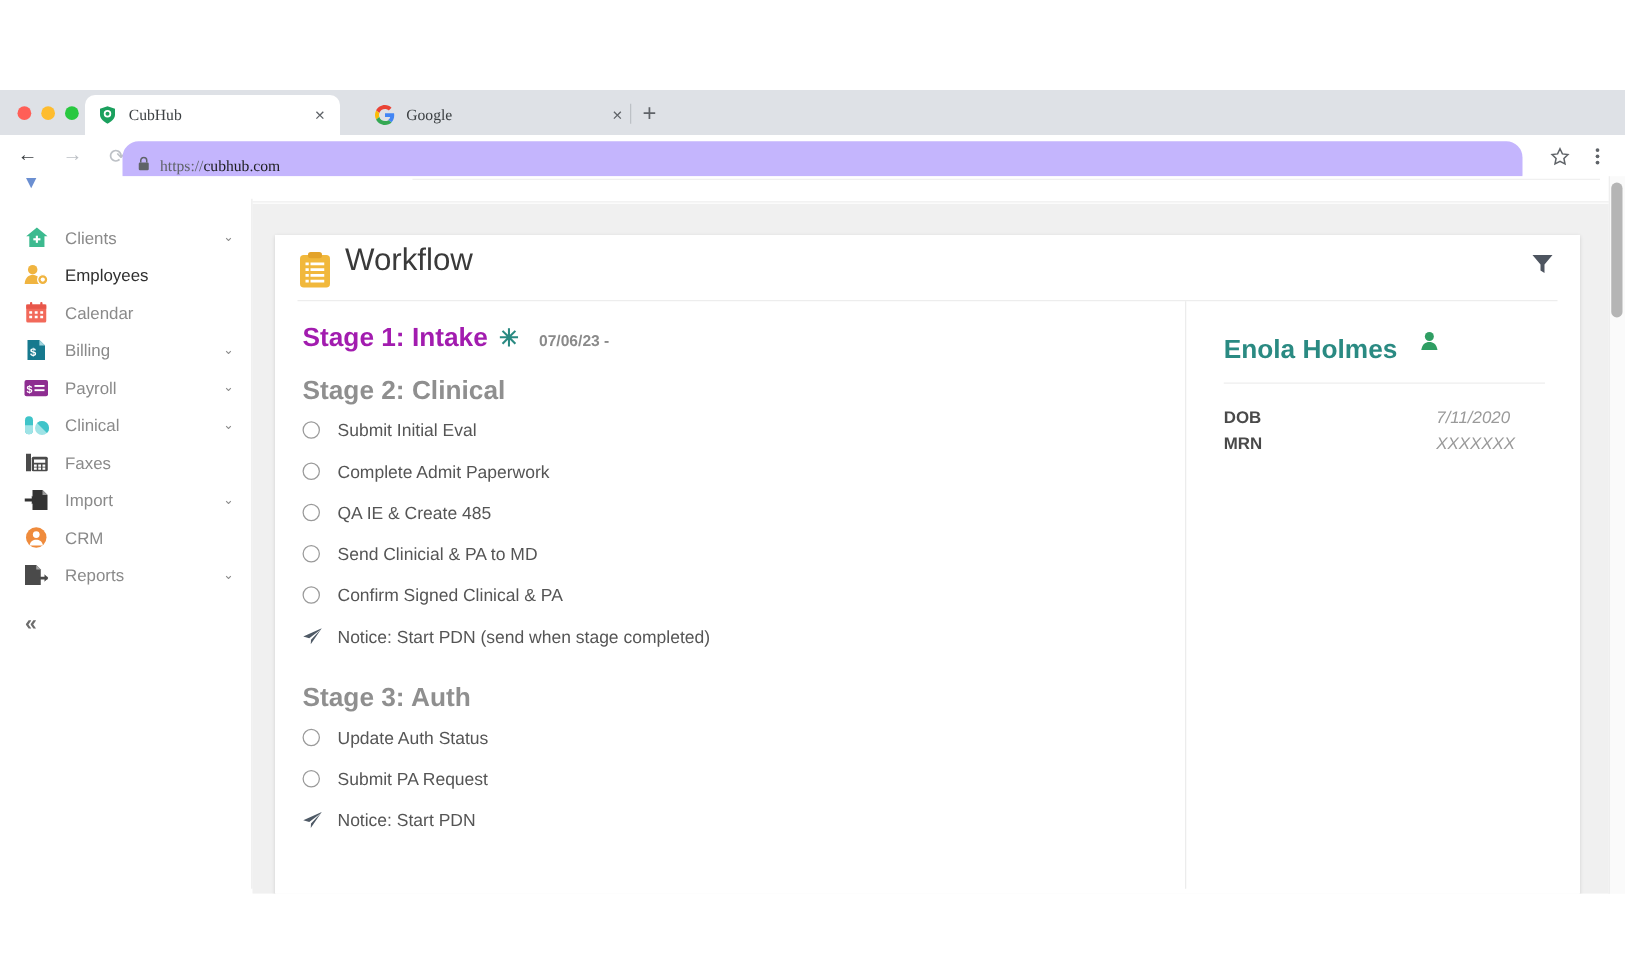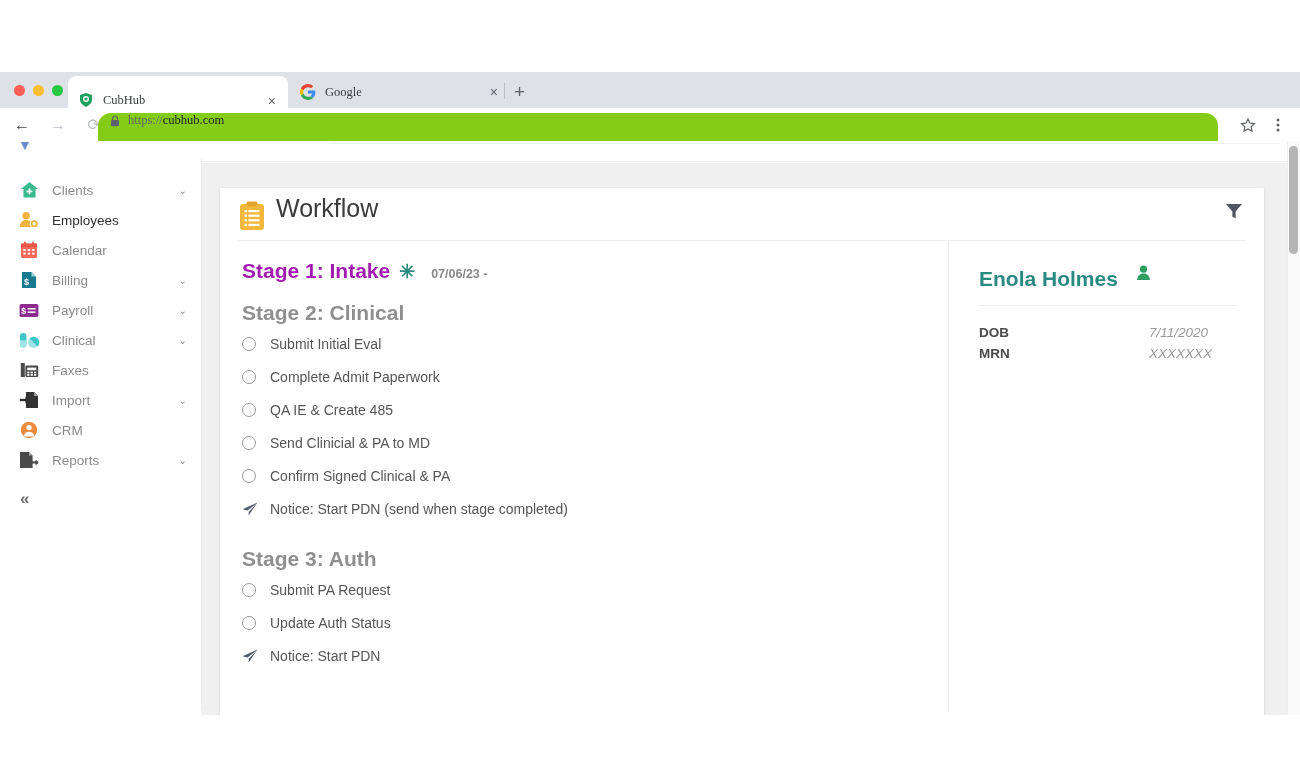--- a/index.html
+++ b/index.html
@@ -13,35 +13,35 @@
 
   
   .browser { position:absolute; left:0; top:72px; width:1300px; height:69px; background:#dee1e6; }
   .tabstrip { position:relative; height:36px; width:100%; }
   .traffic { position:absolute; left:14px; top:13px; display:flex; gap:8px; }
   .dot { width:11px; height:11px; border-radius:50%; }
   .dot.r{background:#ff5f57;} .dot.y{background:#febc2e;} .dot.g{background:#28c840;}
 
   .tab { position:absolute; top:4px; height:32px; border-radius:8px 8px 0 0;
          display:flex; align-items:center; padding:0 10px; }
-  .tab.active { left:68px; width:220px; background:#ffffff;align-items:flex-end; }
+  .tab.active { left:68px; width:204px; background:#ffffff; }
   .tab.inactive { left:290px; width:220px; background:#dee1e6; }
   .tab .favicon { width:16px; height:16px; margin-right:9px; flex:0 0 16px; }
   .tab .tab-title { font-size:12.5px; color:#3c4043; white-space:nowrap; overflow:hidden;
                     flex:1; font-family:"Liberation Serif", serif; }
   .tab .tab-close { font-size:14px; color:#5f6368; line-height:1; padding:0 2px; }
   .newtab { position:absolute; left:514px; top:10px; font-size:19px; color:#5f6368; line-height:1; }
   .tabdiv { position:absolute; left:504px; top:11px; width:1px; height:16px; background:#bdc1c6; }
 
   .toolbar { position:absolute; left:0; top:36px; width:1300px; height:33px; background:#ffffff;
              display:flex; align-items:center; }
   .navbtn { width:28px; margin-left:8px; text-align:center; font-size:16px; color:#3c4043; }
   .navbtn.dim { color:#bdc1c6; }
   .omnibox { position:absolute; left:98px; top:5px; width:1120px; height:40px;
-             background:#84cc16; border-radius:13px; display:flex; padding:0 12px; }
+             background:#c4b5fd; border-radius:13px; display:flex; align-items:center; padding:0 12px; }
   .lock { margin-right:8px; }
   .url { font-size:12.5px; color:#5f6368; font-family:"Liberation Serif", serif; }
   .url b { color:#202124; font-weight:400; }
   .tb-right { position:absolute; right:10px; top:5px; display:flex; align-items:center; gap:6px; }
   .tb-icon { width:24px; height:24px; display:flex; align-items:center; justify-content:center; }
 
   
   .viewport { position:absolute; left:0; top:141px; width:1300px; height:574px; background:#ffffff; overflow:hidden; }
   .topstub { position:absolute; left:0; top:0; width:1288px; height:21px; background:#ffffff; border-bottom:1px solid #eeeeee; }
   .topstub .chev { position:absolute; left:18px; top:-4px; color:#6b8fd1; font-size:14px; }
@@ -409,27 +409,27 @@
               <span class="ttxt">Notice: Start PDN (send when stage completed)</span>
             </div>
 
             <div class="stage-head stage3">
               <span class="stitle">Stage 3: Auth</span>
             </div>
             <div class="task">
               <span class="mark">
                   <span class="ring"></span>
                 </span>
+              <span class="ttxt">Update Auth Status</span>
+            </div>
+            <div class="task">
+              <span class="mark">
+                  <span class="ring"></span>
+                </span>
               <span class="ttxt">Submit PA Request</span>
-            </div>
-            <div class="task">
-              <span class="mark">
-                  <span class="ring"></span>
-                </span>
-              <span class="ttxt">Update Auth Status</span>
             </div>
             <div class="task">
               <span class="mark">
                 <svg width="16" height="14" viewBox="0 0 16 14">
                     <path d="M15.4 0.6 L0.6 7.2 L5.4 8.6 L14.6 1.6 L6.8 9.8 L6.6 13.4 Z" fill="#4f5a66"></path>
                   </svg>
               </span>
               <span class="ttxt">Notice: Start PDN</span>
             </div>
           </div>

